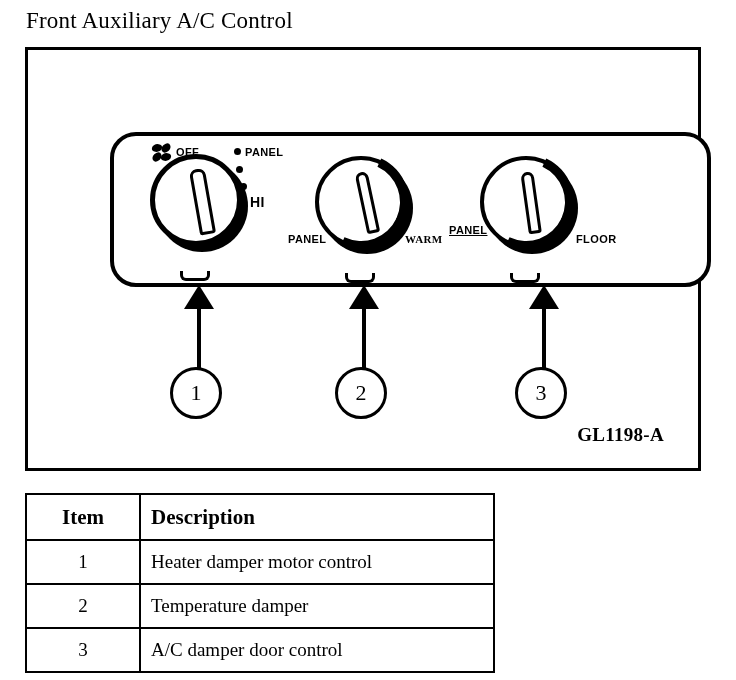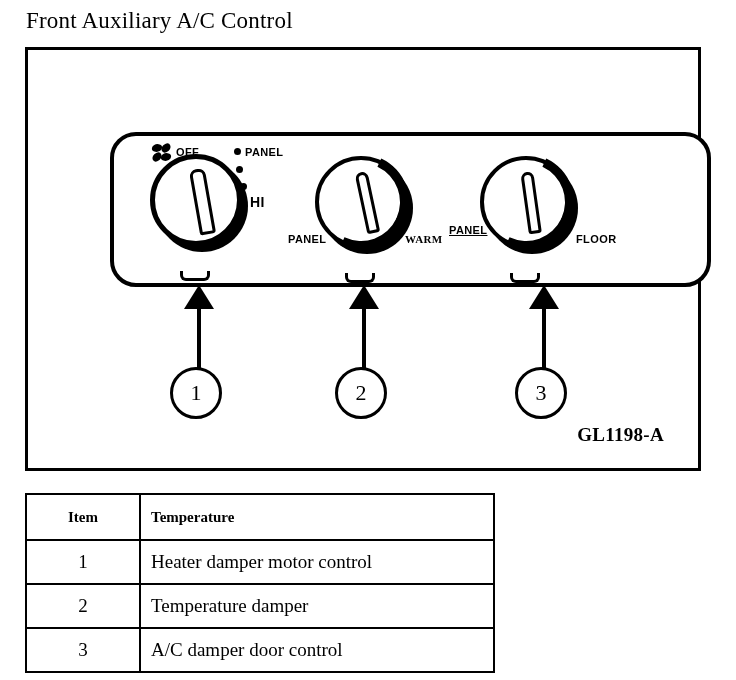--- a/index.html
+++ b/index.html
@@ -253,21 +253,21 @@
   }
   #items-table th,
   #items-table td {
     border: 2px solid #000;
     font-family: "Liberation Serif", serif;
     padding: 6px 10px;
     background: #fff;
   }
   #items-table th {
     font-weight: bold;
-    font-size: 15px;
+    font-size: 21px;
     text-align: left;
     height: 32px;
   }
   #items-table th.col-item { text-align: center; width: 92px; }
   #items-table td.cell-item {
     text-align: center;
     font-size: 19px;
     width: 92px;
     height: 30px;
   }
@@ -348,21 +348,21 @@
     <div class="bubble">3</div>
   </div>
 
   <div id="figure-code">GL1198-A</div>
 </div>
 
 <table id="items-table">
   <thead>
     <tr>
       <th class="col-item">Item</th>
-      <th>Temperature</th>
+      <th>Description</th>
     </tr>
   </thead>
   <tbody>
     <tr>
       <td class="cell-item">1</td>
       <td class="cell-desc">Heater damper motor control</td>
     </tr>
     <tr>
       <td class="cell-item">2</td>
       <td class="cell-desc">Temperature damper</td>

